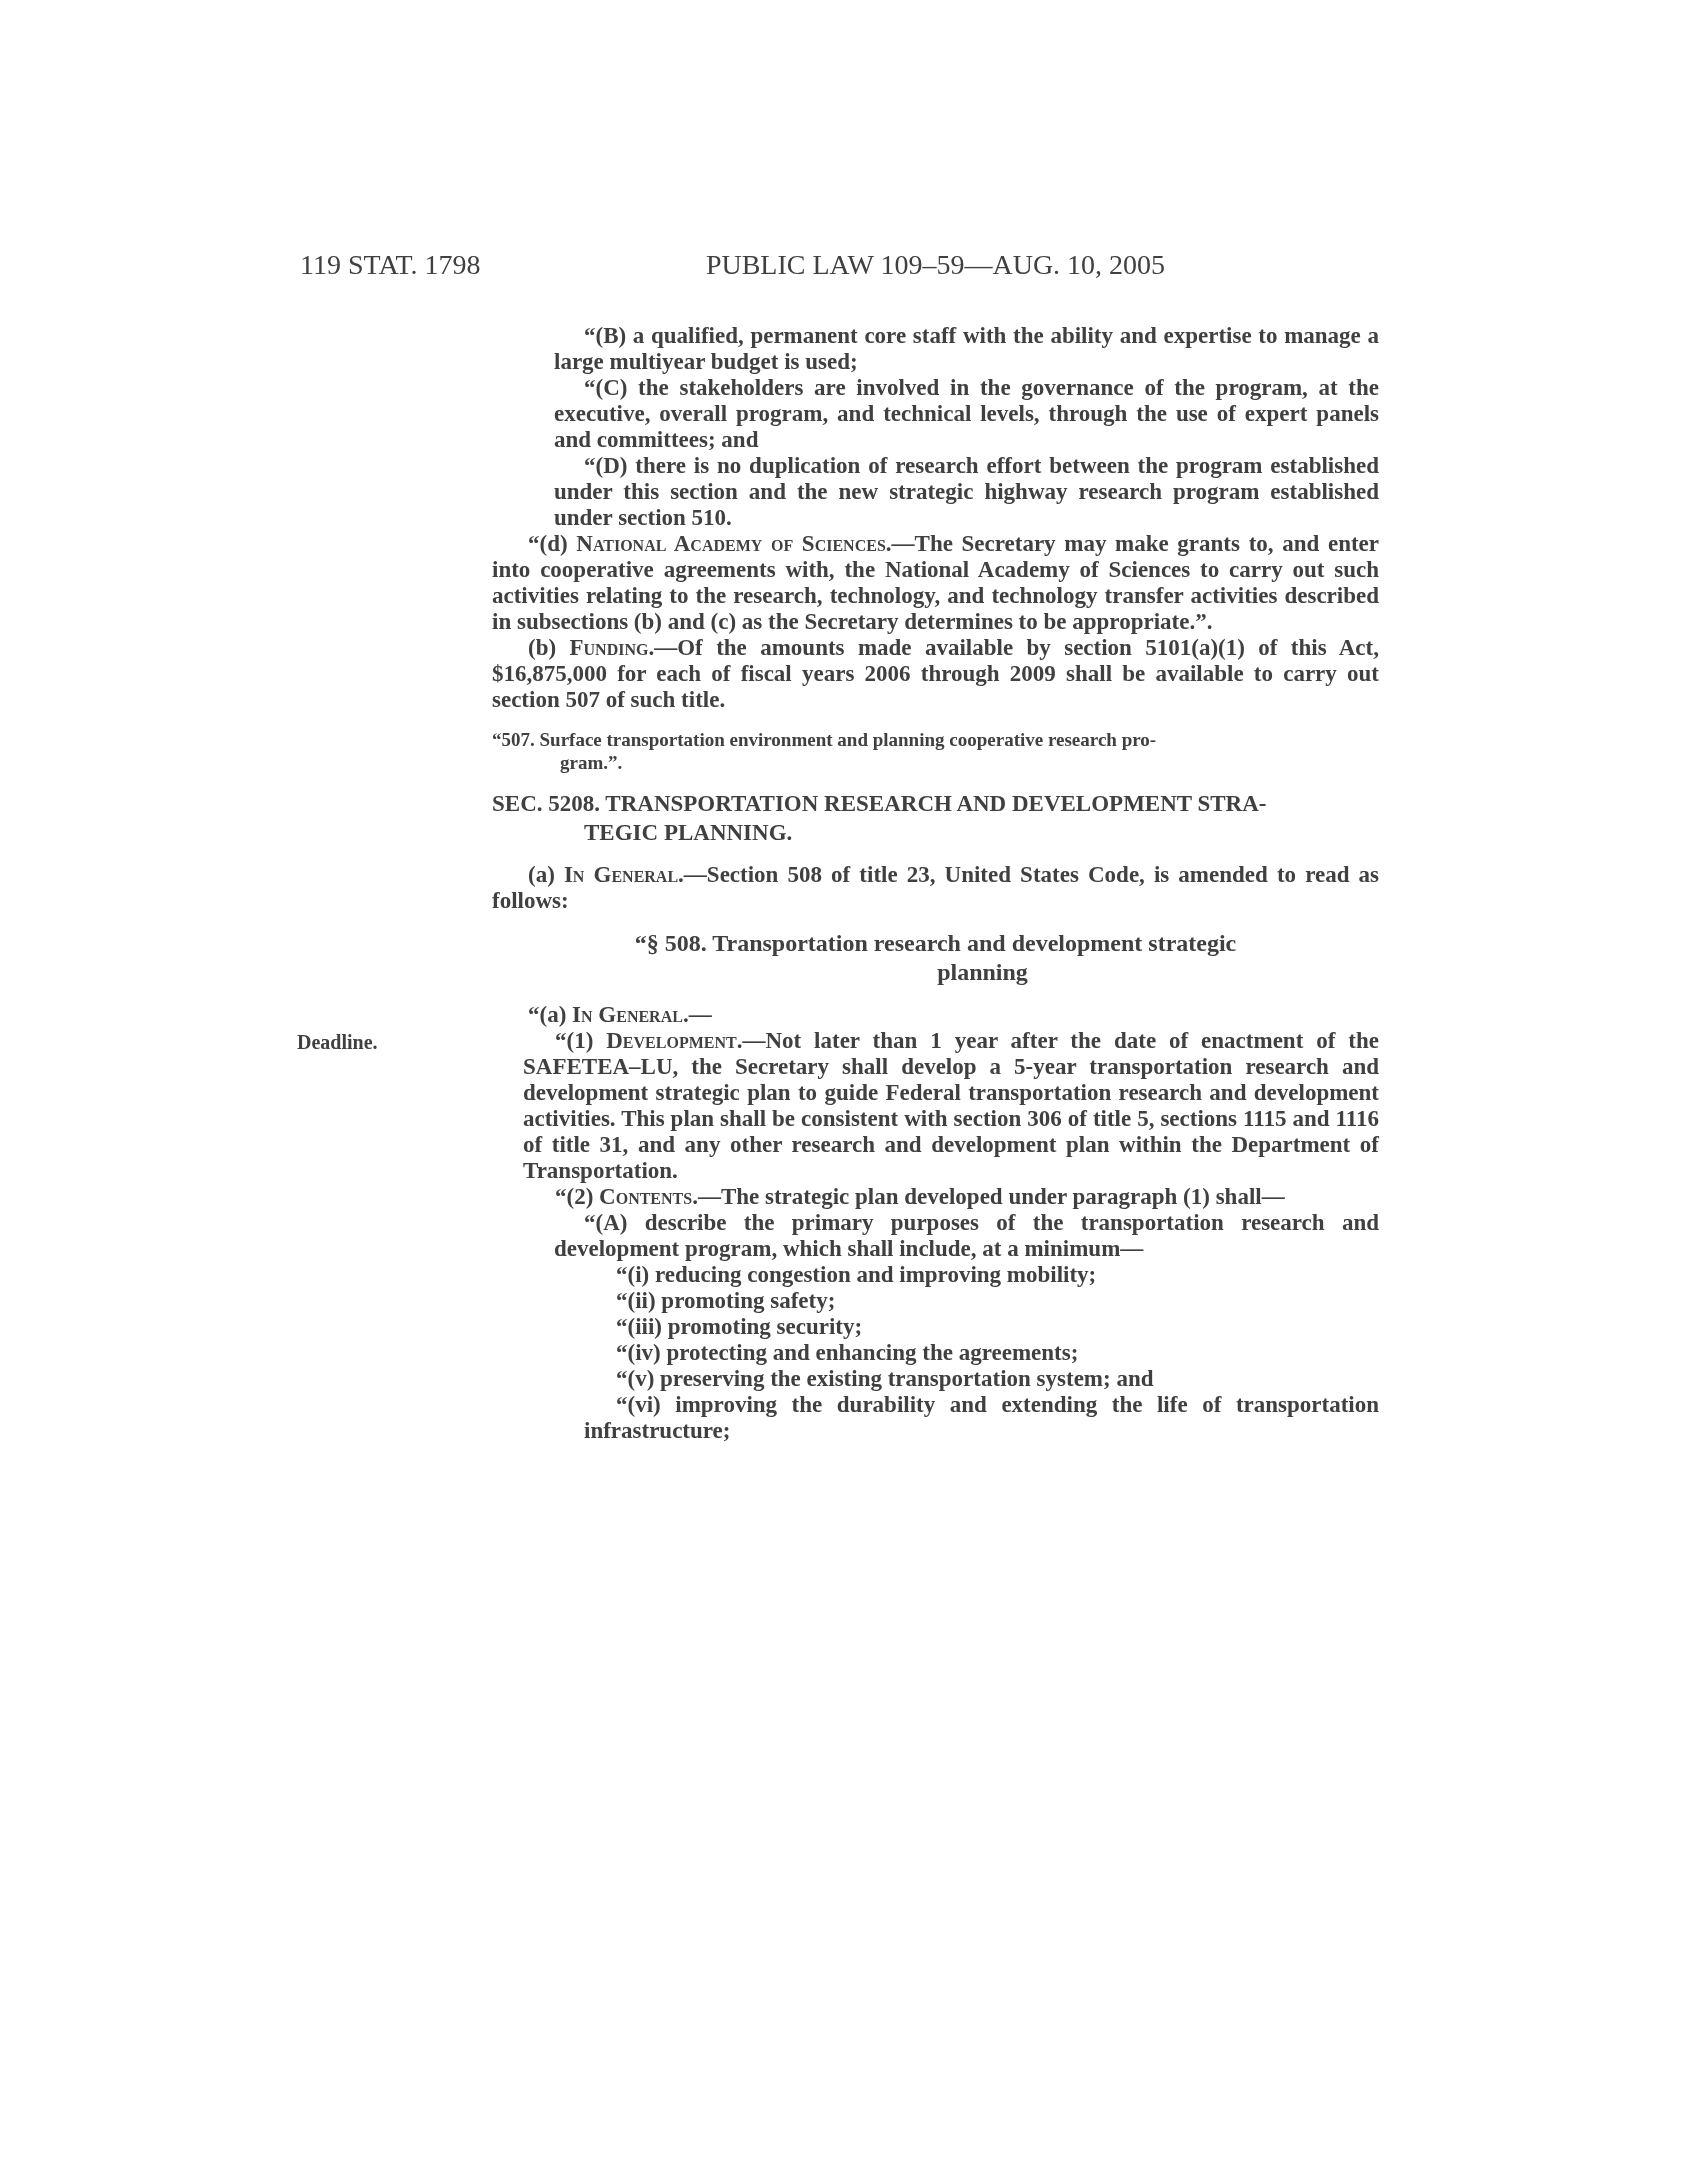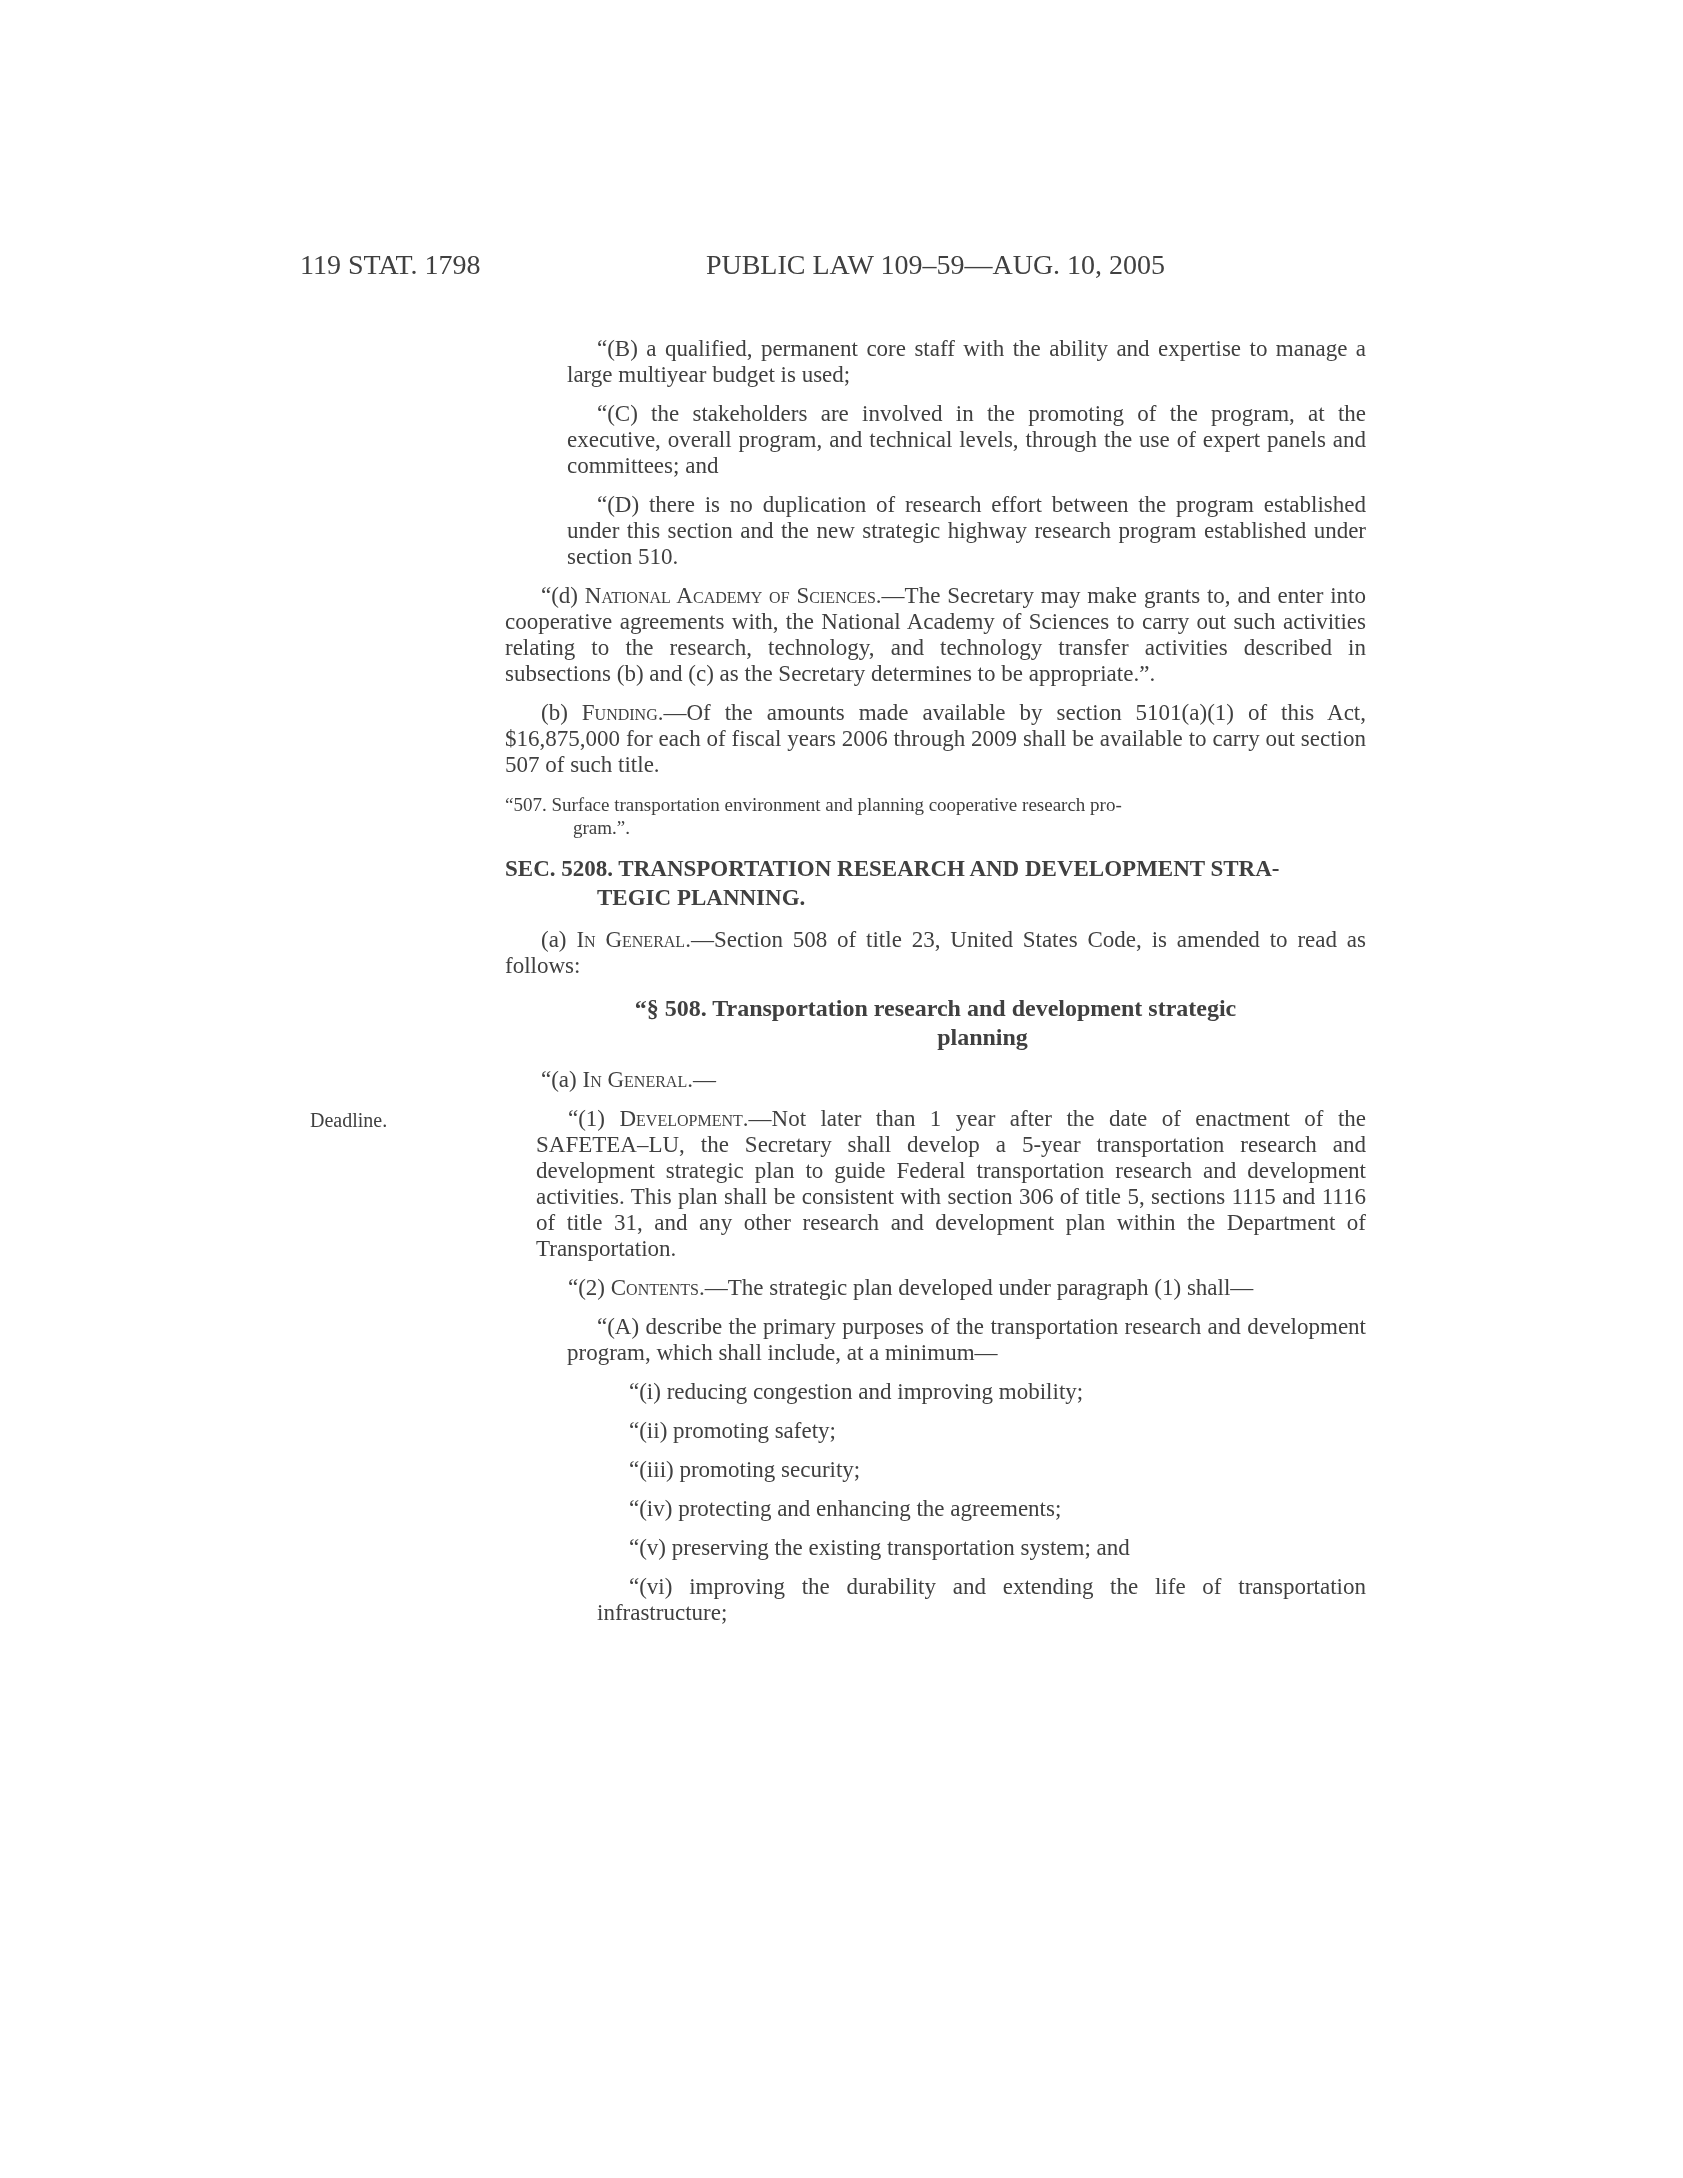--- a/index.html
+++ b/index.html
@@ -37,22 +37,23 @@
   .body-col {
     position: absolute;
     left: 492px;
     top: 323px;
     width: 887px;
     font-size: 23px;
     line-height: 26px;
     text-align: justify;
   }
   p.para {
-    margin: 13px;
+    margin: 0;
     position: relative;
+    font-weight: bold;
   }
   p.para.gap { margin-top: 15px; }
   .lvl-a { text-indent: 36px; }
   .lvl-b { padding-left: 31px; text-indent: 32px; }
   .lvl-c { padding-left: 62px; text-indent: 30px; }
   .lvl-d { padding-left: 92px; text-indent: 32px; }
   .analysis {
     font-size: 19px;
     line-height: 23px;
     padding-left: 68px;
@@ -87,21 +88,21 @@
   }
 </style>
 </head>
 <body>
 
 <div class="page">
   <div class="running-head-stat">119 STAT. 1798</div>
   <div class="running-head-law">PUBLIC LAW 109–59—AUG. 10, 2005</div>
   <div class="body-col">
       <p class="para lvl-c"><span>“(B) a qualified, permanent core staff with the ability and expertise to manage a large multiyear budget is used;</span></p>
-      <p class="para lvl-c"><span>“(C) the stakeholders are involved in the promoting of the program, at the executive, overall program, and technical levels, through the use of expert panels and committees; and</span></p>
+      <p class="para lvl-c"><span>“(C) the stakeholders are involved in the governance of the program, at the executive, overall program, and technical levels, through the use of expert panels and committees; and</span></p>
       <p class="para lvl-c"><span>“(D) there is no duplication of research effort between the program established under this section and the new strategic highway research program established under section 510.</span></p>
       <p class="para lvl-a"><span>“(d) </span><span class="sc">National Academy of Sciences</span><span>.—The Secretary may make grants to, and enter into cooperative agreements with, the National Academy of Sciences to carry out such activities relating to the research, technology, and technology transfer activities described in subsections (b) and (c) as the Secretary determines to be appropriate.”.</span></p>
       <p class="para lvl-a"><span>(b) </span><span class="sc">Funding</span><span>.—Of the amounts made available by section 5101(a)(1) of this Act, $16,875,000 for each of fiscal years 2006 through 2009 shall be available to carry out section 507 of such title.</span></p>
       <p class="para analysis gap"><span>“507. Surface transportation environment and planning cooperative research pro-</span><br><span>gram.”.</span></p>
       <p class="para sec-head gap"><span>SEC. 5208. TRANSPORTATION RESEARCH AND DEVELOPMENT STRA-</span><br><span>TEGIC PLANNING.</span></p>
       <p class="para lvl-a gap"><span>(a) </span><span class="sc">In General</span><span>.—Section 508 of title 23, United States Code, is amended to read as follows:</span></p>
       <p class="para usc-head gap"><span>“§ 508. Transportation research and development strategic</span><br><span>planning</span></p>
       <p class="para lvl-a gap"><span>“(a) </span><span class="sc">In General</span><span>.—</span></p>
       <p class="para lvl-b"><span class="margin-note">Deadline.</span><span>“(1) </span><span class="sc">Development</span><span>.—Not later than 1 year after the date of enactment of the SAFETEA–LU, the Secretary shall develop a 5-year transportation research and development strategic plan to guide Federal transportation research and development activities. This plan shall be consistent with section 306 of title 5, sections 1115 and 1116 of title 31, and any other research and development plan within the Department of Transportation.</span></p>
       <p class="para lvl-b"><span>“(2) </span><span class="sc">Contents</span><span>.—The strategic plan developed under paragraph (1) shall—</span></p>

